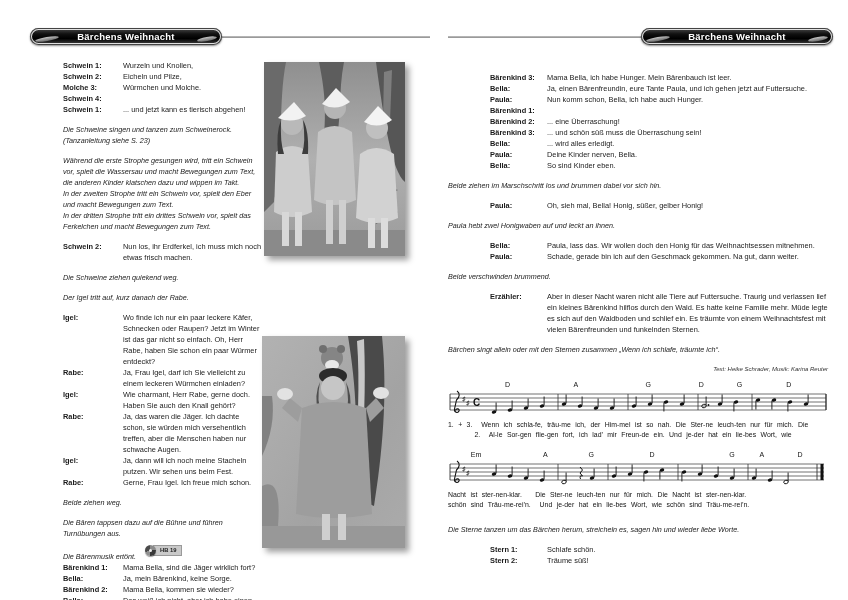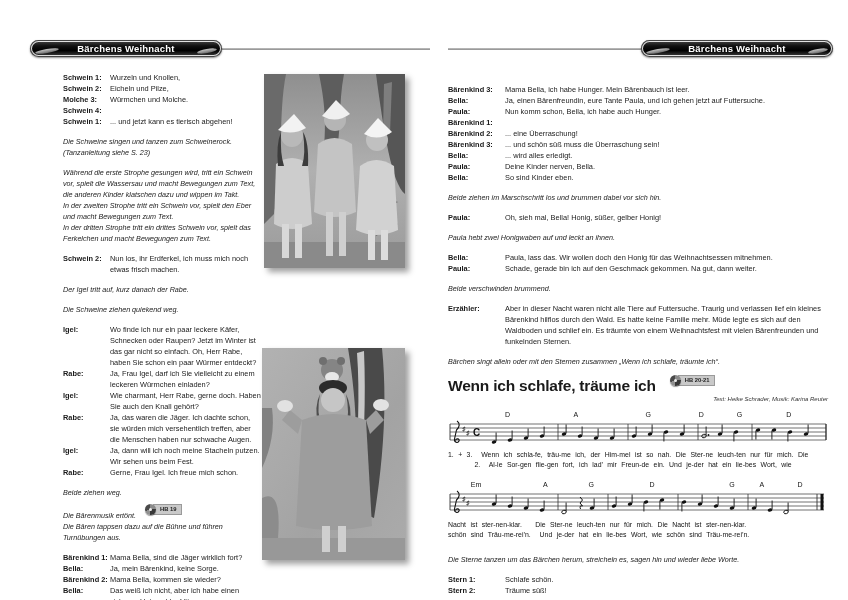--- a/index.html
+++ b/index.html
@@ -1,18 +1,18 @@
 <!DOCTYPE html>
 <html><head>
 <meta charset="utf-8">
 <style>
   html,body{margin:0;padding:0;}
   body{width:848px;height:600px;position:relative;overflow:hidden;background:#ffffff;
        font-family:"Liberation Sans",sans-serif;color:#1a1a1a;}
-  .page{position:absolute;top:40px;height:560px;}
+  .page{position:absolute;top:28px;height:560px;}
   .page-left{left:30px;width:400px;}
   .page-right{left:448px;width:385px;}
 
   
   .banner{position:absolute;border-radius:9px;display:flex;align-items:center;justify-content:center;
     background:linear-gradient(180deg,#4d4d4d 0%,#111 35%,#000 62%,#484848 100%);
     box-shadow:0 1px 2px rgba(0,0,0,.45), inset 0 0 0 1px rgba(0,0,0,.7), inset 0 0 0 2px rgba(255,255,255,.85);
     color:#fff;font-weight:bold;}
   .banner::before,.banner::after{content:'';position:absolute;height:4px;border-radius:50%;
     background:linear-gradient(180deg,#e8e8e8,#7a7a7a);opacity:.85;top:55%;}
@@ -22,22 +22,22 @@
   .rule{position:absolute;height:2px;background:linear-gradient(180deg,#c2c2c2,#8d8d8d);}
   .h-rule{top:8px;}
   .f-banner{height:14px;font-size:7.5px;justify-content:flex-start;padding:0;}
   .f-rule{top:6px;}
   .footer{position:absolute;top:541px;left:0;width:100%;height:16px;margin-top:32px;}
   .f-num{font-weight:bold;}
 
   
   .script{position:absolute;font-size:7.4px;line-height:11px;}
   .dlg{display:grid;}
-  .col-left .dlg{grid-template-columns:47px 1fr;}
-  .col-right .dlg{grid-template-columns:57px 1fr;}
+  .col-left .dlg{grid-template-columns:47px 1fr;gap:13px;}
+  .col-right .dlg{grid-template-columns:57px 1fr;margin-left:42px;}
   .spk{font-weight:bold;}
   .txt em{font-style:italic;}
   .stage{font-style:italic;color:#222;margin:9px 0;font-size:7.2px;}
 
   
   .cd{display:inline-flex;align-items:center;margin-left:9px;position:relative;top:-3px;font-style:normal;}
   .cd-disc{width:11px;height:11px;border-radius:50%;position:relative;z-index:2;margin-right:-3px;
     background:conic-gradient(#8a8a8a 0 80deg,#383838 80deg 190deg,#909090 190deg 255deg,#4a4a4a 255deg 360deg);
     box-shadow:0 1px 1px rgba(0,0,0,.4);}
   .cd-disc::after{content:'';position:absolute;left:4px;top:4px;width:3px;height:3px;border-radius:50%;background:#ededed;}
@@ -86,22 +86,22 @@
       <div class="dlg">
         <span class="spk">Schwein 1:</span>
         <span class="txt">... und jetzt kann es tierisch abgehen!</span>
       </div>
       <div class="stage">Die Schweine singen und tanzen zum Schweinerock.<br>(Tanzanleitung siehe S. 23)</div>
       <div class="stage">Während die erste Strophe gesungen wird, tritt ein Schwein vor, spielt die Wassersau und macht Bewegungen zum Text, die anderen Kinder klatschen dazu und wippen im Takt.<br>In der zweiten Strophe tritt ein Schwein vor, spielt den Eber und macht Bewegungen zum Text.<br>In der dritten Strophe tritt ein drittes Schwein vor, spielt das Ferkelchen und macht Bewegungen zum Text.</div>
       <div class="dlg">
         <span class="spk">Schwein 2:</span>
         <span class="txt">Nun los, ihr Erdferkel, ich muss mich noch etwas frisch machen.</span>
       </div>
+      <div class="stage">Die Schweine ziehen quiekend weg.</div>
       <div class="stage">Der Igel tritt auf, kurz danach der Rabe.</div>
-      <div class="stage">Die Schweine ziehen quiekend weg.</div>
       <div class="dlg">
         <span class="spk">Igel:</span>
         <span class="txt">Wo finde ich nur ein paar leckere Käfer, Schnecken oder Raupen? Jetzt im Winter ist das gar nicht so einfach. Oh, Herr Rabe, haben Sie schon ein paar Würmer entdeckt?</span>
       </div>
       <div class="dlg">
         <span class="spk">Rabe:</span>
         <span class="txt">Ja, Frau Igel, darf ich Sie vielleicht zu einem leckeren Würmchen einladen?</span>
       </div>
       <div class="dlg">
         <span class="spk">Igel:</span>
@@ -113,25 +113,25 @@
       </div>
       <div class="dlg">
         <span class="spk">Igel:</span>
         <span class="txt">Ja, dann will ich noch meine Stacheln putzen. Wir sehen uns beim Fest.</span>
       </div>
       <div class="dlg">
         <span class="spk">Rabe:</span>
         <span class="txt">Gerne, Frau Igel. Ich freue mich schon.</span>
       </div>
       <div class="stage">Beide ziehen weg.</div>
+      <div class="stage" style="margin-top: 0px;">Die Bären tappsen dazu auf die Bühne und führen Turnübungen aus.</div>
       <div class="stage" style="margin-bottom: 0px;">Die Bärenmusik ertönt.<span class="cd">
           <span class="cd-disc"></span>
           <span class="cd-label">HB 19</span>
         </span></div>
-      <div class="stage" style="margin-top: 0px;">Die Bären tappsen dazu auf die Bühne und führen Turnübungen aus.</div>
       <div class="dlg">
         <span class="spk">Bärenkind 1:</span>
         <span class="txt">Mama Bella, sind die Jäger wirklich fort?</span>
       </div>
       <div class="dlg">
         <span class="spk">Bella:</span>
         <span class="txt">Ja, mein Bärenkind, keine Sorge.</span>
       </div>
       <div class="dlg">
         <span class="spk">Bärenkind 2:</span>
@@ -287,27 +287,20 @@
         </div>
         <div class="stage">Beide verschwinden brummend.</div>
         <div class="dlg">
           <span class="spk">Erzähler:</span>
           <span class="txt">Aber in dieser Nacht waren nicht alle Tiere auf Futtersuche. Traurig und verlassen lief ein kleines Bärenkind hilflos durch den Wald. Es hatte keine Familie mehr. Müde legte es sich auf den Waldboden und schlief ein. Es träumte von einem Weihnachtsfest mit vielen Bärenfreunden und funkelnden Sternen.</span>
         </div>
         <div class="stage">Bärchen singt allein oder mit den Sternen zusammen „Wenn ich schlafe, träumte ich“.</div>
       </div>
 
     <div>
-      <div class="song-title-row">
-        <span class="song-title">Wenn ich schlafe, träume ich</span>
-        <span class="cd" style="top:-5px;margin-left:14px;">
-          <span class="cd-disc"></span>
-          <span class="cd-label">HB 20-21</span>
-        </span>
-      </div>
       <div class="song-credit">Text: Heike Schrader, Musik: Karina Reuter</div>
 
       <div class="staff-block">
         <div class="chords" id="chords1">
             <span class="chord" style="left: 15%;">D</span>
             <span class="chord" style="left: 33%;">A</span>
             <span class="chord" style="left: 52%;">G</span>
             <span class="chord" style="left: 66%;">D</span>
             <span class="chord" style="left: 76%;">G</span>
             <span class="chord" style="left: 89%;">D</span>

